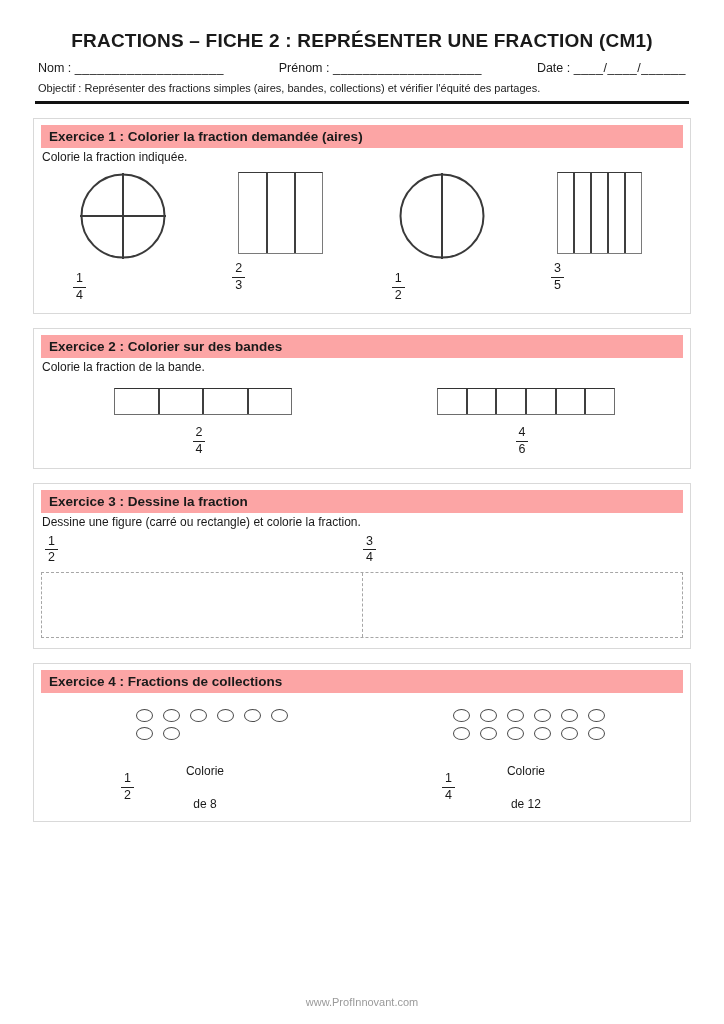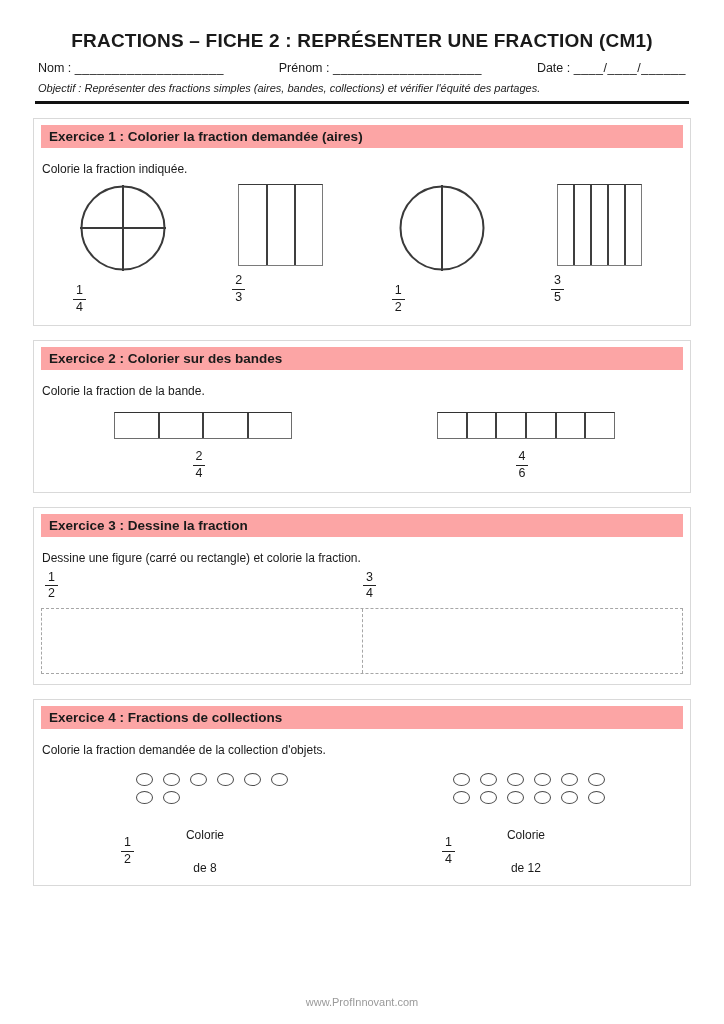--- a/index.html
+++ b/index.html
@@ -25,21 +25,20 @@
     justify-content: space-between;
     align-items: baseline;
     margin-top: 9px;
     font-size: 12.5px;
     padding: 0 5px;
     text-align: center;
   }
   .id-item { white-space: nowrap; }
   .id-line { letter-spacing: 0.5px; }
   .objectif {
-    font-style: italic;
     font-size: 11px;
     color: #222;
     margin-top: 7px;
     padding-left: 5px;
   }
   .head-rule {
     border: none;
     border-top: 3px solid #111;
     margin: 7px 2px 0 2px;
   }
@@ -51,21 +50,21 @@
     padding: 6px 7px 10px 7px;
   }
   .section-bar {
     background: #fca5a5;
     font-weight: bold;
     font-size: 13.5px;
     padding: 4px 8px;
   }
   .instruction {
     font-size: 12px;
-    margin: 14px 1px 0 1px;
+    margin: 2px 1px 0 1px;
   }
 
   
   .frac {
     display: inline-flex;
     flex-direction: column;
     align-items: center;
     font-size: 12.5px;
     line-height: 1.25;
   }
@@ -309,21 +308,20 @@
       </div>
     </div>
     <div class="draw-area">
       <div class="draw-half"></div>
       <div class="draw-half"></div>
     </div>
   </div>
 
   <div class="section">
     <div class="section-bar">Exercice 4 : Fractions de collections</div>
-    <div class="instruction">Colorie la fraction demandée de la collection d'objets.</div>
     <div class="collections-row">
       <div class="collection-col">
         <div class="collection">
             <div class="oval-row">
               <div class="oval"></div>
               <div class="oval"></div>
               <div class="oval"></div>
               <div class="oval"></div>
               <div class="oval"></div>
               <div class="oval"></div>

